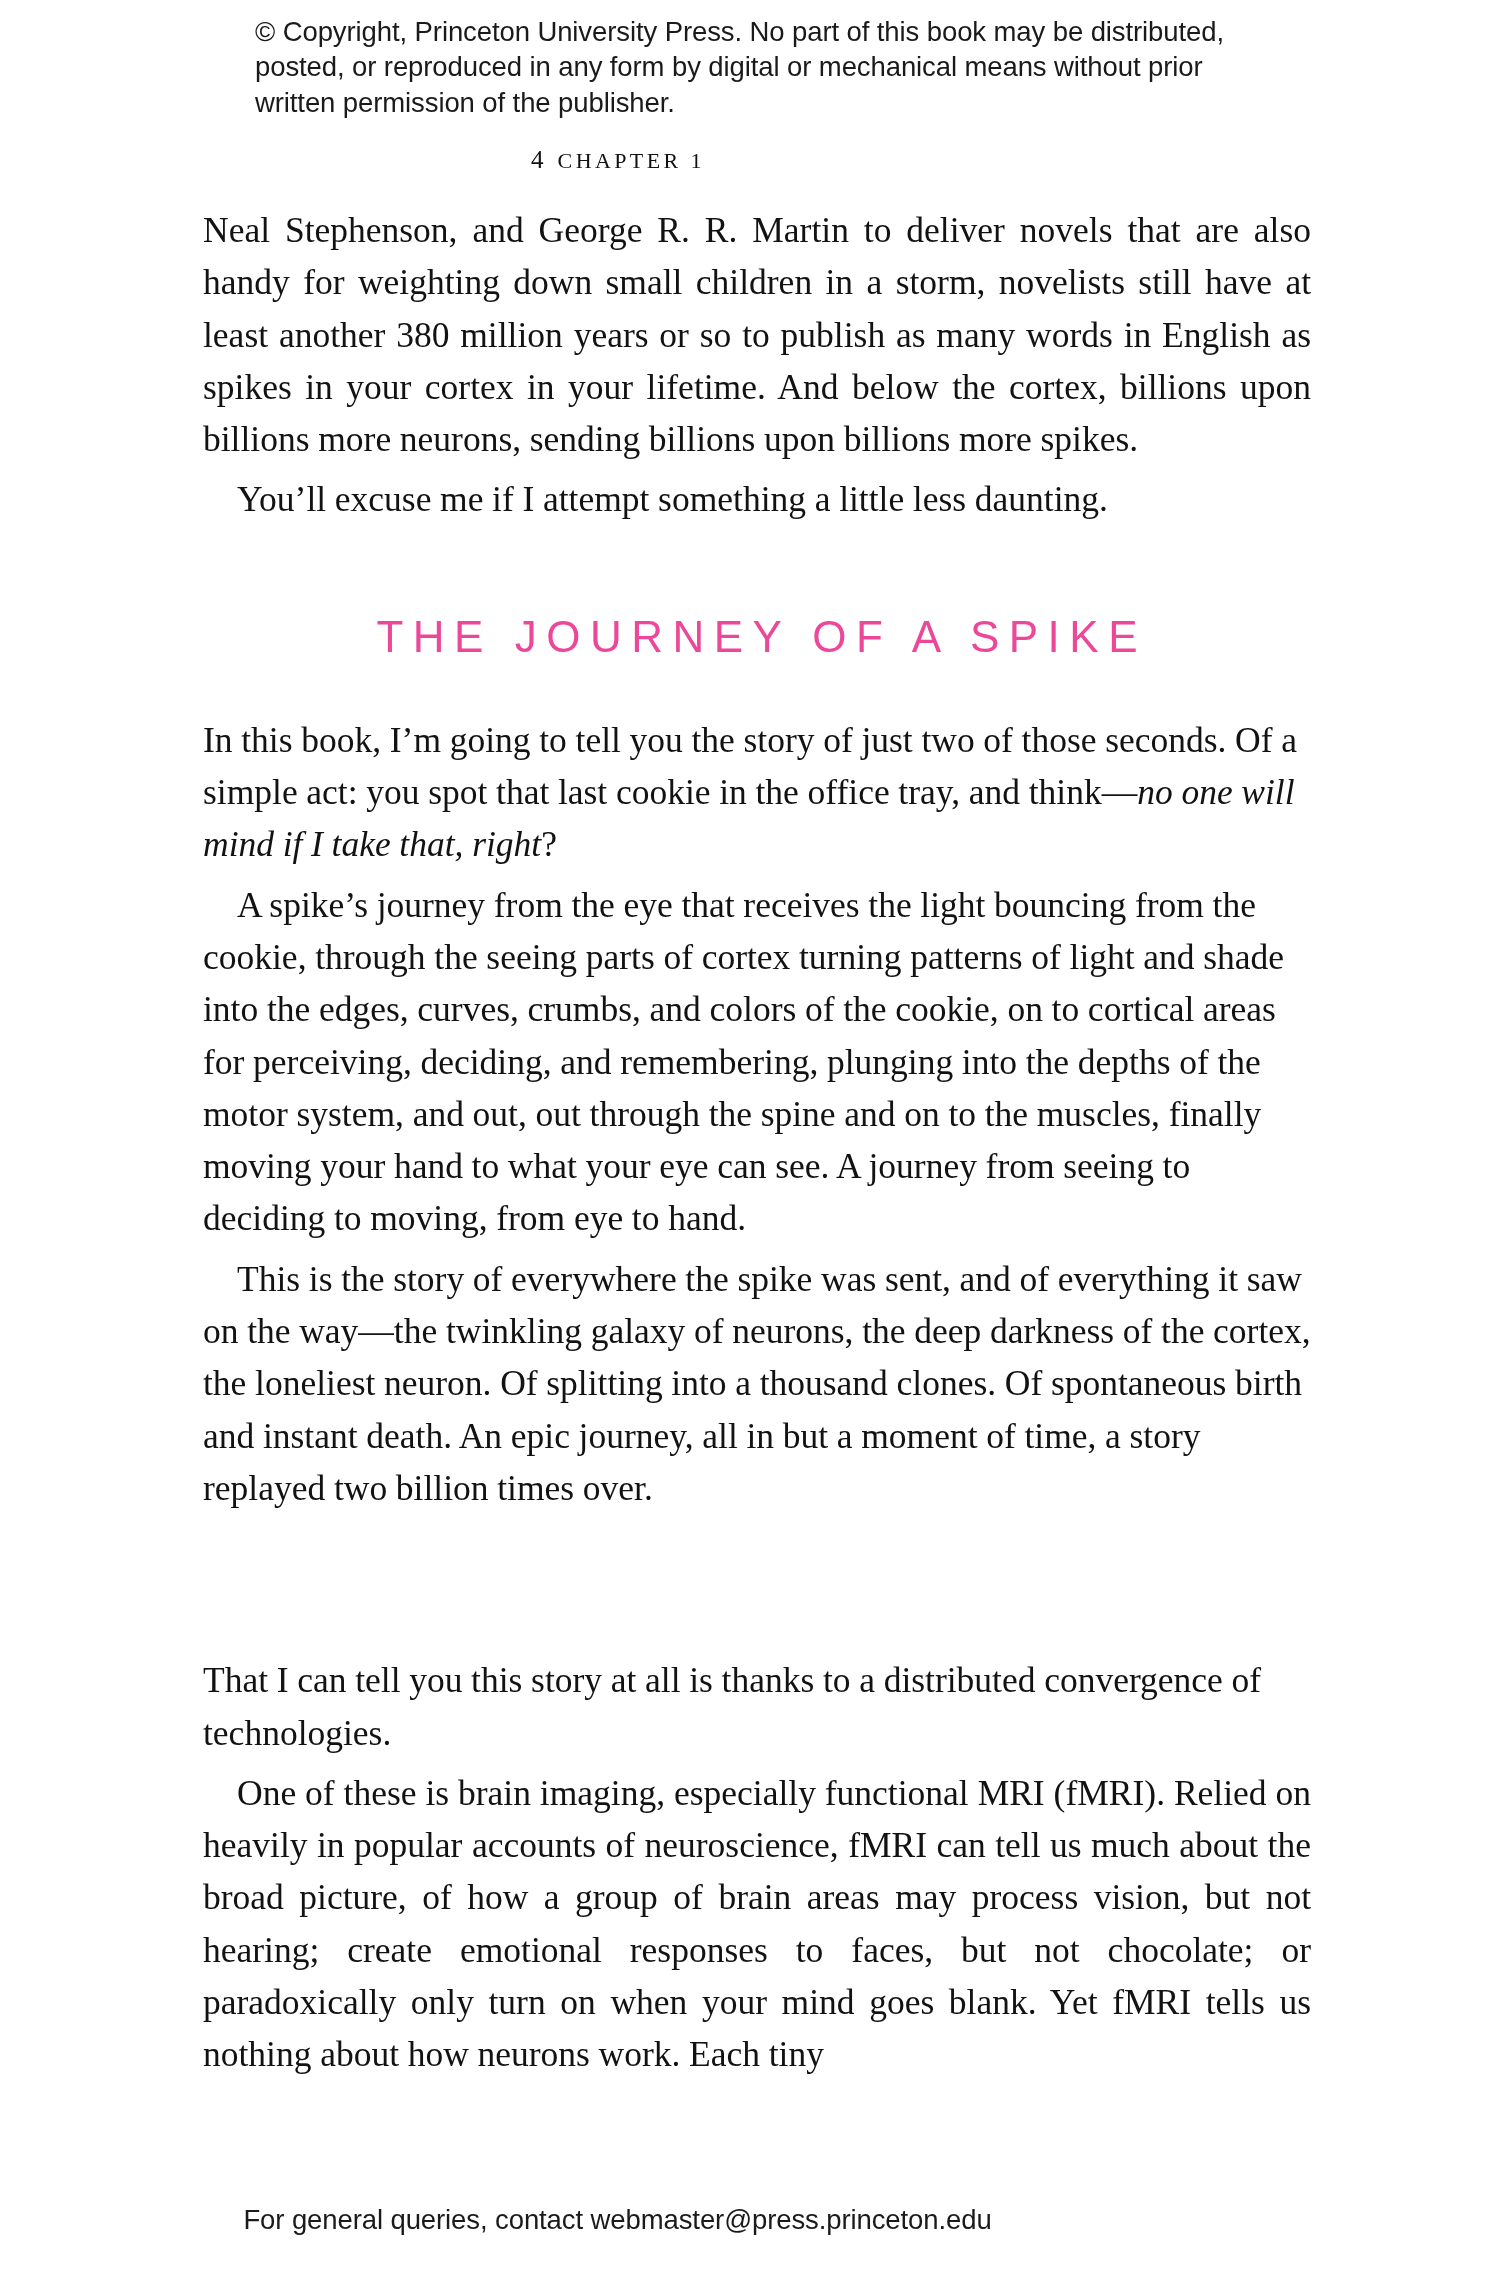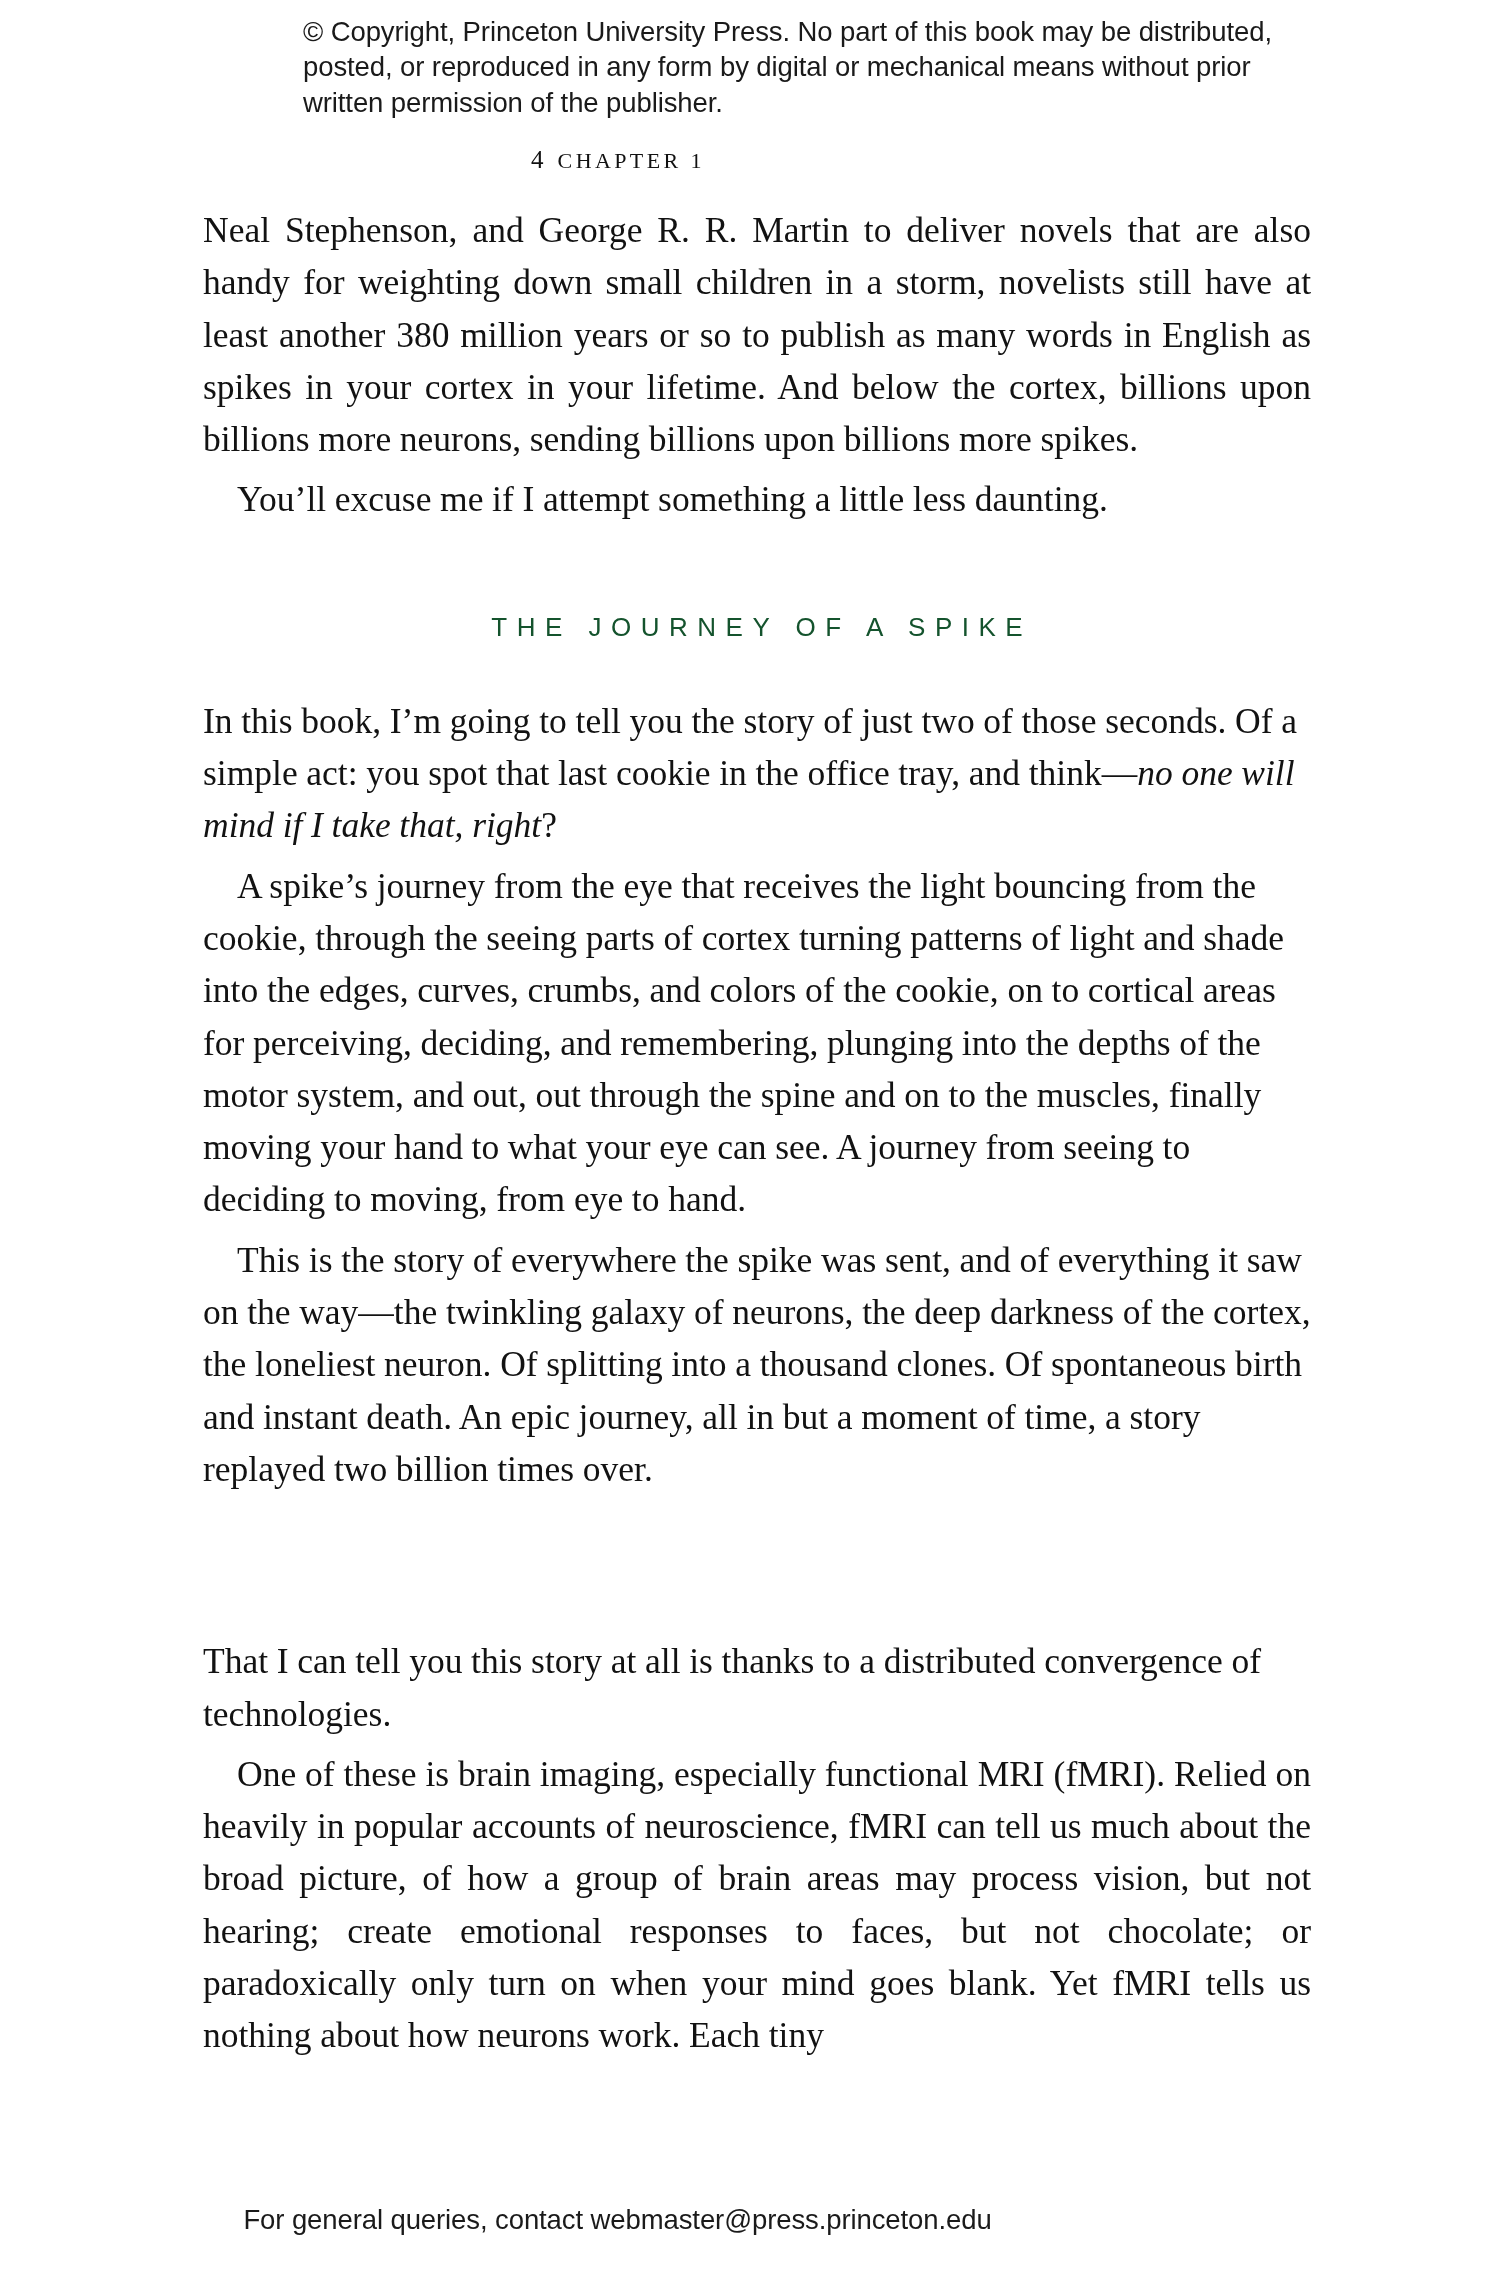--- a/index.html
+++ b/index.html
@@ -24,21 +24,20 @@
     position: absolute;
     left: 255px;
     top: 14px;
     width: 1000px;
     font-family: "Liberation Sans", sans-serif;
     font-size: 27.5px;
     line-height: 1.29;
     color: #1a1a1a;
     letter-spacing: -0.1px;
     text-align: left;
-    margin-left: 48px;
   }
 
   
   .running-head {
     position: absolute;
     left: 0;
     top: 146px;
     width: 1236px;
     text-align: center;
     font-family: "Liberation Serif", "DejaVu Serif", serif;
@@ -83,23 +82,23 @@
   }
   p.body em {
     font-style: italic;
   }
 
   
   h2.section-head {
     margin: 0;
     font-family: "Liberation Sans", "DejaVu Sans", sans-serif;
     font-weight: 400;
-    font-size: 26px;
+    font-size: 44px;
     letter-spacing: 9.5px;
-    color: #14532d;
+    color: #ec4899;
     text-align: center;
     text-indent: 9.5px;
   }
 
   .gap-before-head-1 { height: 78px; }
   .gap-after-head-1  { height: 44px; }
   .gap-before-head-2 { height: 84px; }
   .gap-after-head-2  { height: 40px; }
 
   

